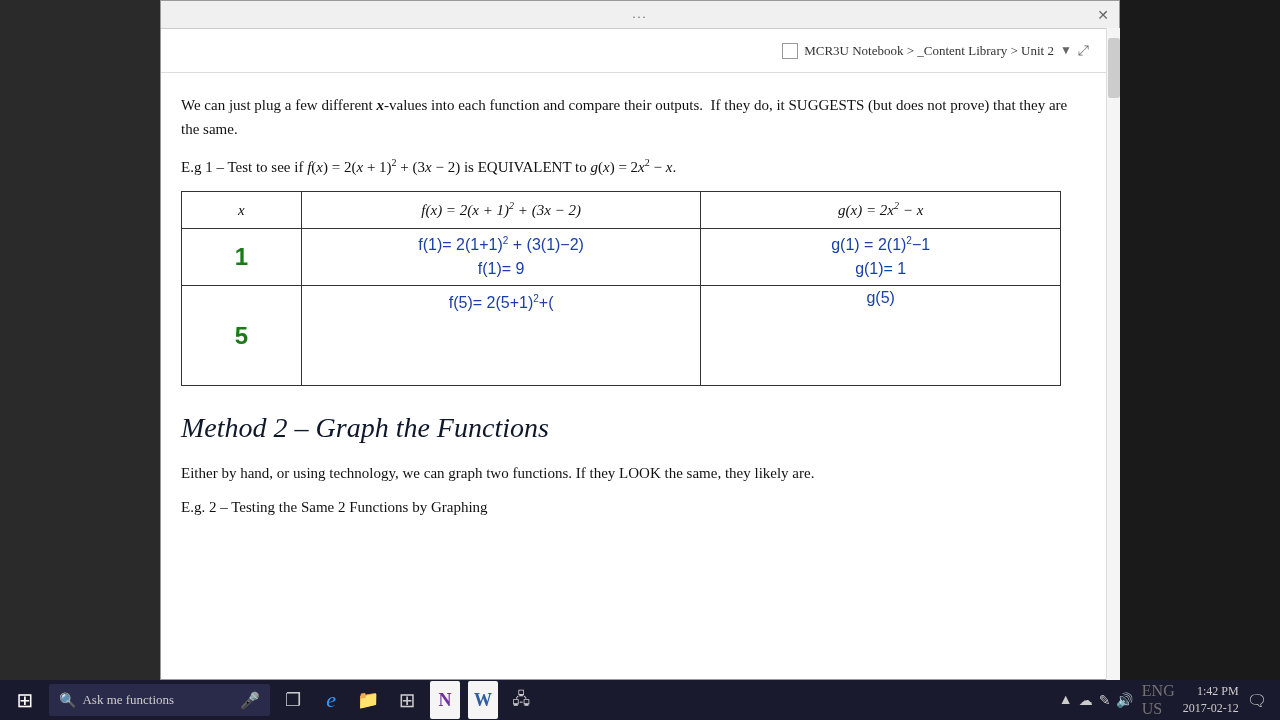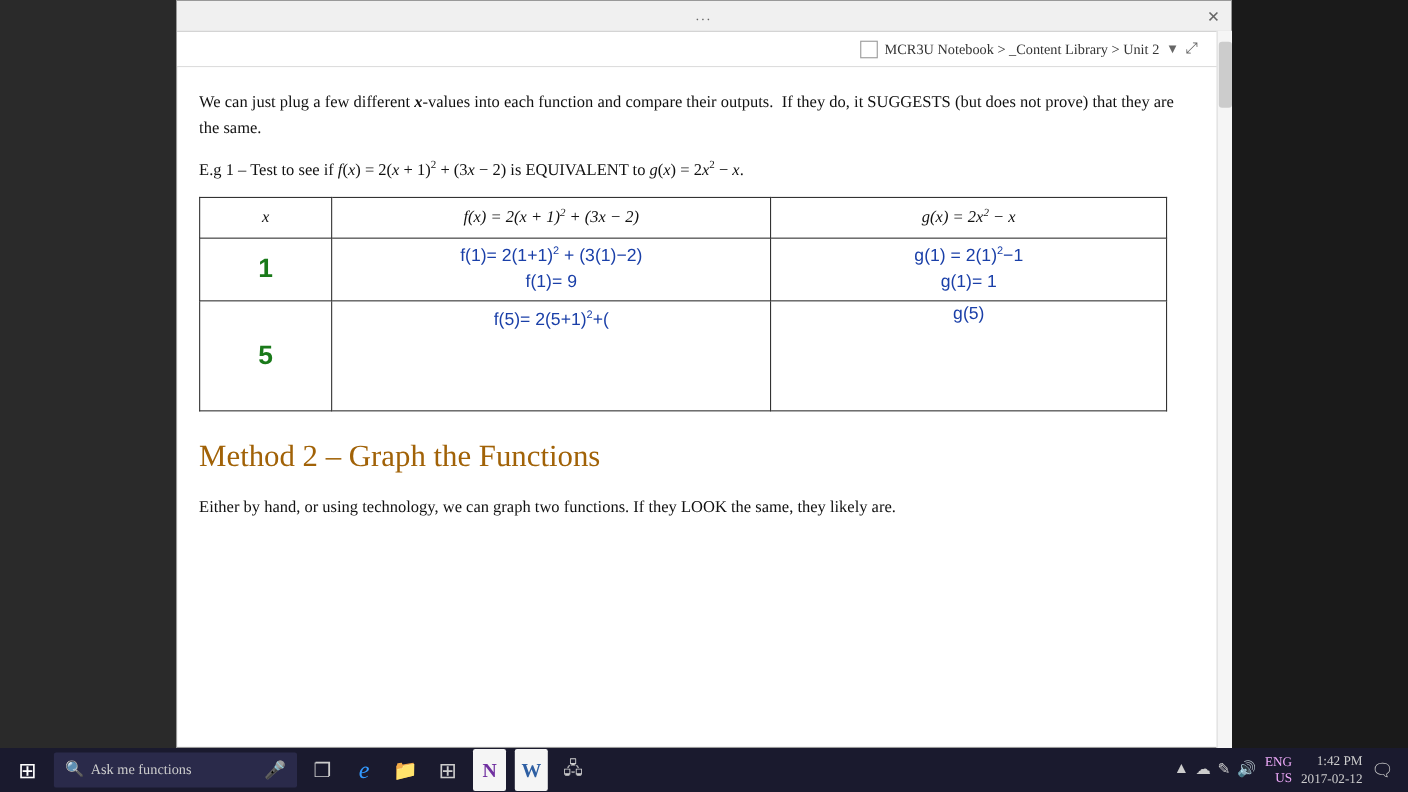--- a/index.html
+++ b/index.html
@@ -36,21 +36,21 @@
       position: absolute;
       right: 10px;
       top: 6px;
       font-size: 14px;
       color: #666;
       cursor: pointer;
     }
 
     
     .top-bar {
-      height: 32px;
+      height: 44px;
       background: white;
       border-bottom: 1px solid #ddd;
       display: flex;
       align-items: center;
       padding: 0 10px;
       position: relative;
     }
 
     .breadcrumb-area {
       position: absolute;
@@ -196,21 +196,22 @@
       font-family: 'Comic Sans MS', cursive, sans-serif;
       font-size: 24px;
       font-weight: bold;
     }
 
     
     .method-title {
       font-size: 28px;
       font-weight: normal;
       margin: 16px 0 10px 0;
-      color: #a16207;
+      color: #0f172a;
+      font-style: italic;
     }
 
     .method-desc {
       font-size: 15px;
       margin-bottom: 6px;
     }
 
     .example2-title {
       font-size: 15px;
       margin-top: 10px;
@@ -291,23 +292,23 @@
     }
 
     .taskbar-clock {
       color: #ccc;
       font-size: 12px;
       text-align: right;
       line-height: 1.4;
     }
 
     .lang-badge {
-      color: #f0abfc;
-      font-size: 12px;
-      text-align: right;
+      color: #737373;
+      font-size: 16px;
+      text-align: left;
     }
 
     .taskbar-notif {
       color: #ccc;
       font-size: 16px;
     }
 
     
     .left-panel {
       position: absolute;
@@ -388,20 +389,21 @@
           </td>
           <td class="formula-row" style="vertical-align: top; padding-top: 0;">
             <span class="hw">g(5)</span>
           </td>
         </tr>
       </tbody>
     </table>
 
     <h2 class="method-title">Method 2 – Graph the Functions</h2>
     <p class="method-desc">Either by hand, or using technology, we can graph two functions.  If they LOOK the same, they likely are.</p>
+    <p class="example2-title">E.g. 2 – Testing the Same 2 Functions by Graphing</p>
   </div>
 </div>
 
 <div class="scroll-track" style="position:absolute; right:160px; top:28px; width:14px; height:652px;">
   <div class="scroll-thumb"></div>
 </div>
 
 <div class="scroll-track-h">
   <div class="scroll-thumb-h"></div>
 </div>

